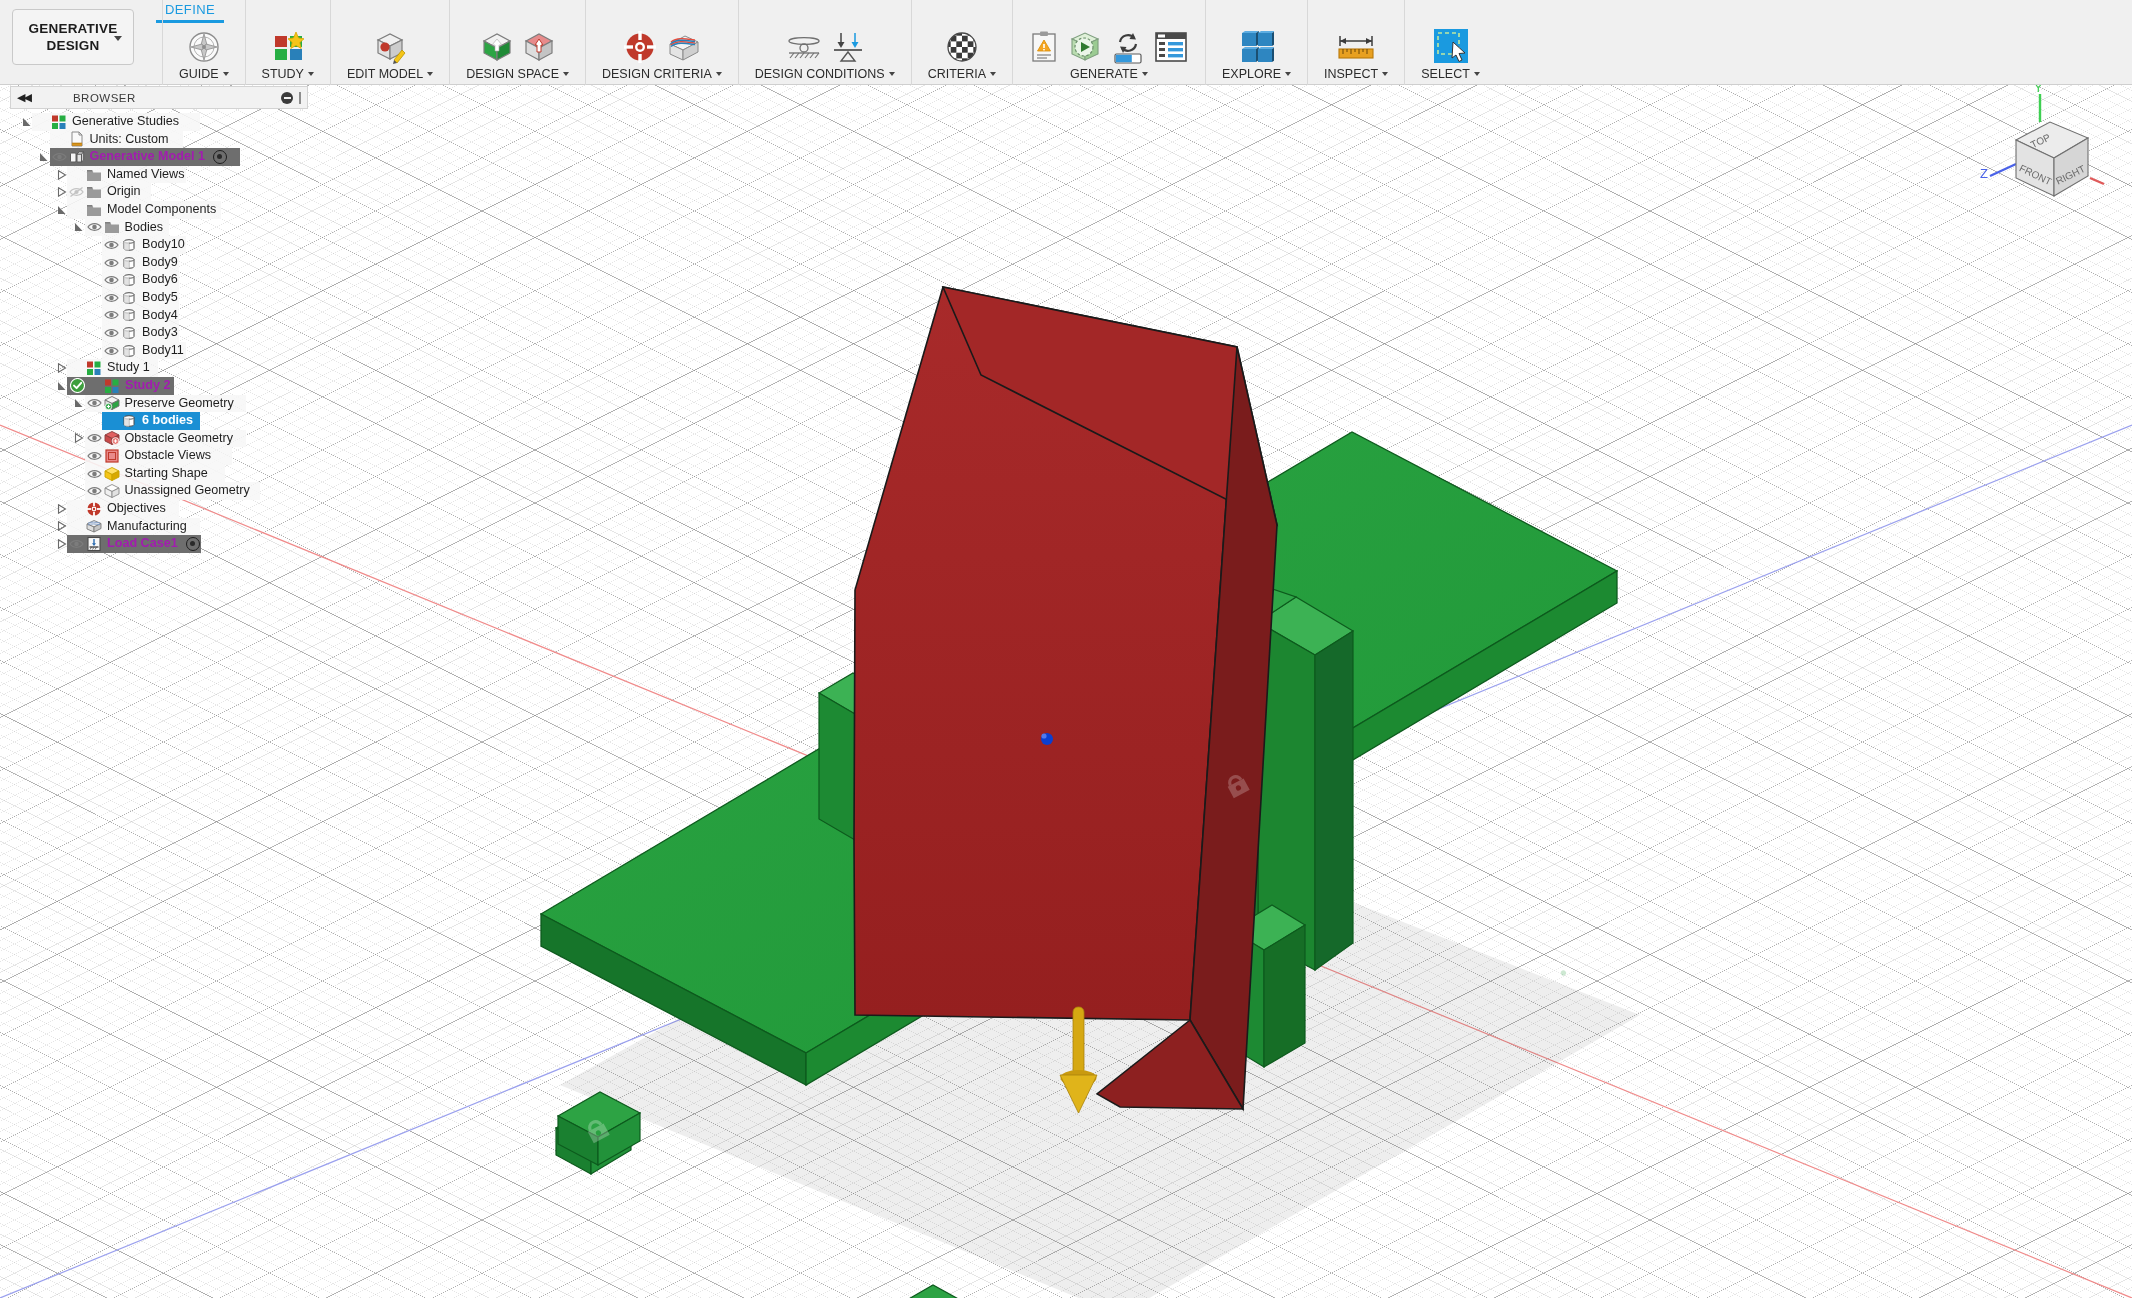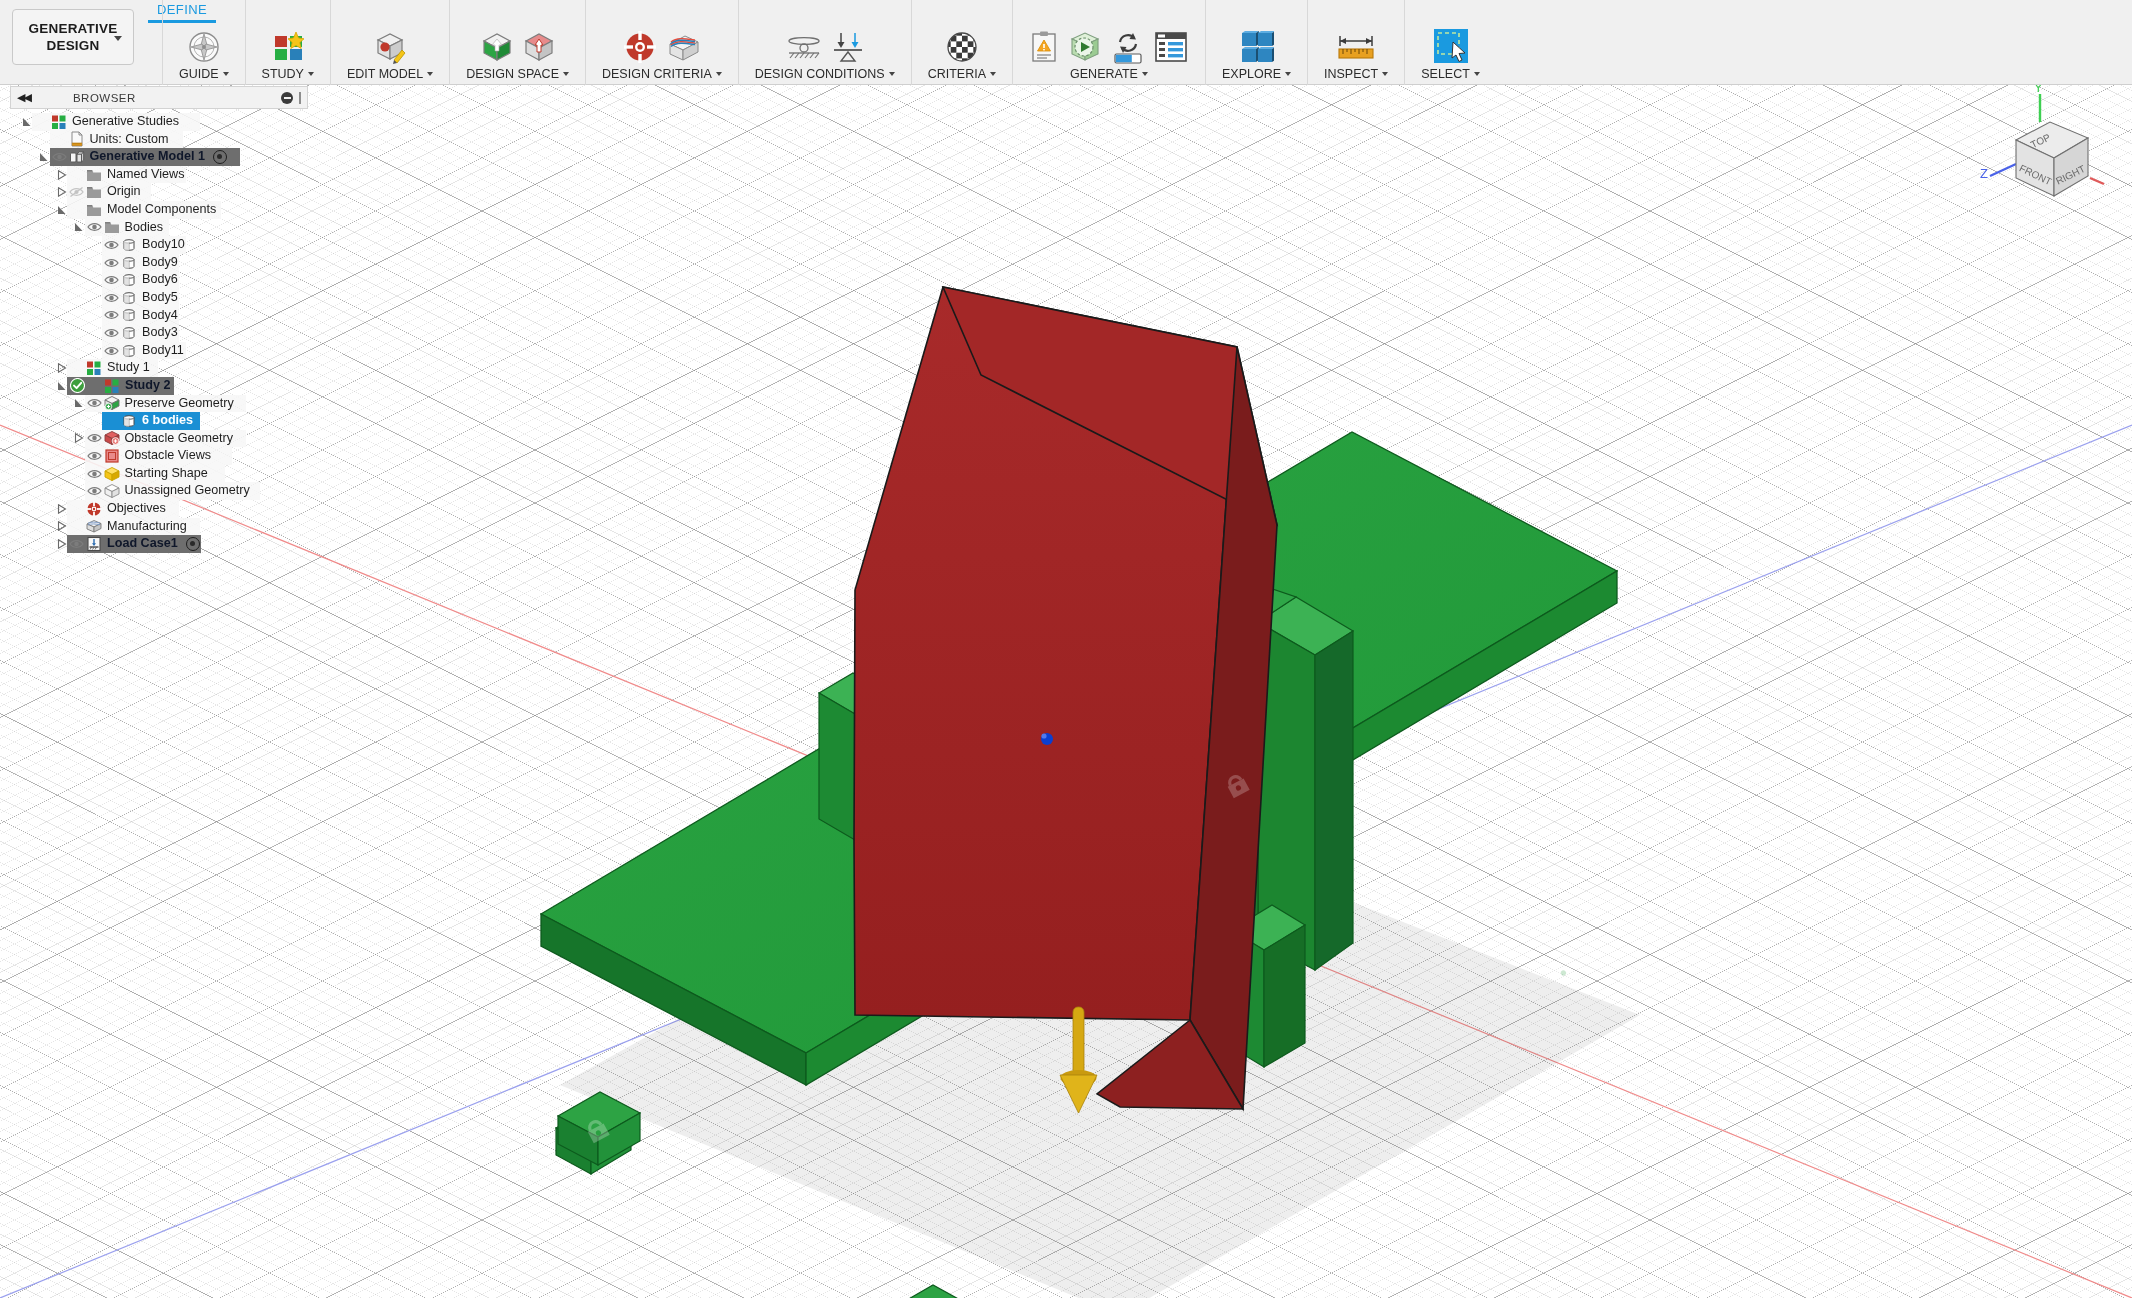--- a/index.html
+++ b/index.html
@@ -56,21 +56,21 @@
     text-align: center; line-height: 17px; letter-spacing: .2px;
   }
   .gd-box .caret {
     position: absolute; right: 11px; top: 26px;
     width: 0; height: 0;
     border-left: 4px solid transparent; border-right: 4px solid transparent;
     border-top: 5px solid #444;
   }
 
   .tab-define {
-    position: absolute; left: 148px; top: 0;
+    position: absolute; left: 156px; top: 0;
     width: 68px; text-align: center;
     cursor: pointer;
   }
   .tab-define .tab-label {
     font-size: 13px; color: #1a9ae0; letter-spacing: .4px;
     display: block; padding-top: 2px; font-weight: normal;
   }
   .tab-define .tab-underline {
     display: block; margin-top: 3px;
     height: 3px; background: #1a9ae0; width: 68px;
@@ -147,21 +147,21 @@
   }
   .eye {
     width: 17px; flex: 0 0 17px; display: inline-flex; justify-content: center;
   }
   .eye svg { display: block; }
   .icon16 { width: 18px; flex: 0 0 18px; display: inline-flex; justify-content: center; align-items: center; }
   .icon16 svg { display: block; }
   .lbl { padding: 0 5px 0 4px; line-height: 17.6px; }
 
   .row.selected-dark .rowbg { background: #6e6e6e; }
-  .row.selected-dark .lbl { color: #0f172a; font-weight: bold; }
+  .row.selected-dark .lbl { color: #a21caf; font-weight: bold; }
   .row.selected-blue .rowbg { background: #1a8fd4; }
   .row.selected-blue .lbl { color: #ffffff; font-weight: bold; }
 
   .dot-target {
     width: 14px; height: 14px; border-radius: 50%;
     border: 1.6px solid #2a2a2a; position: relative; margin-left: 3px;
     background: #f7f7f7;
   }
   .row.selected-dark .dot-target { background: transparent; border-color: #1e1e1e; }
   .dot-target::after {

